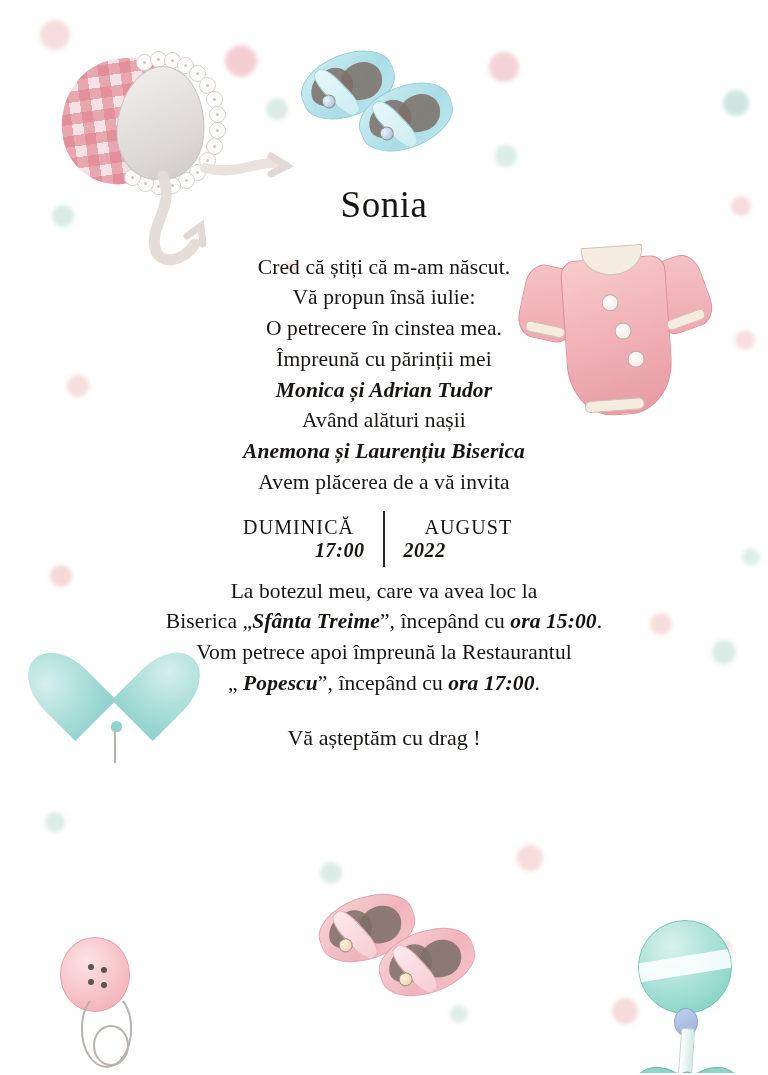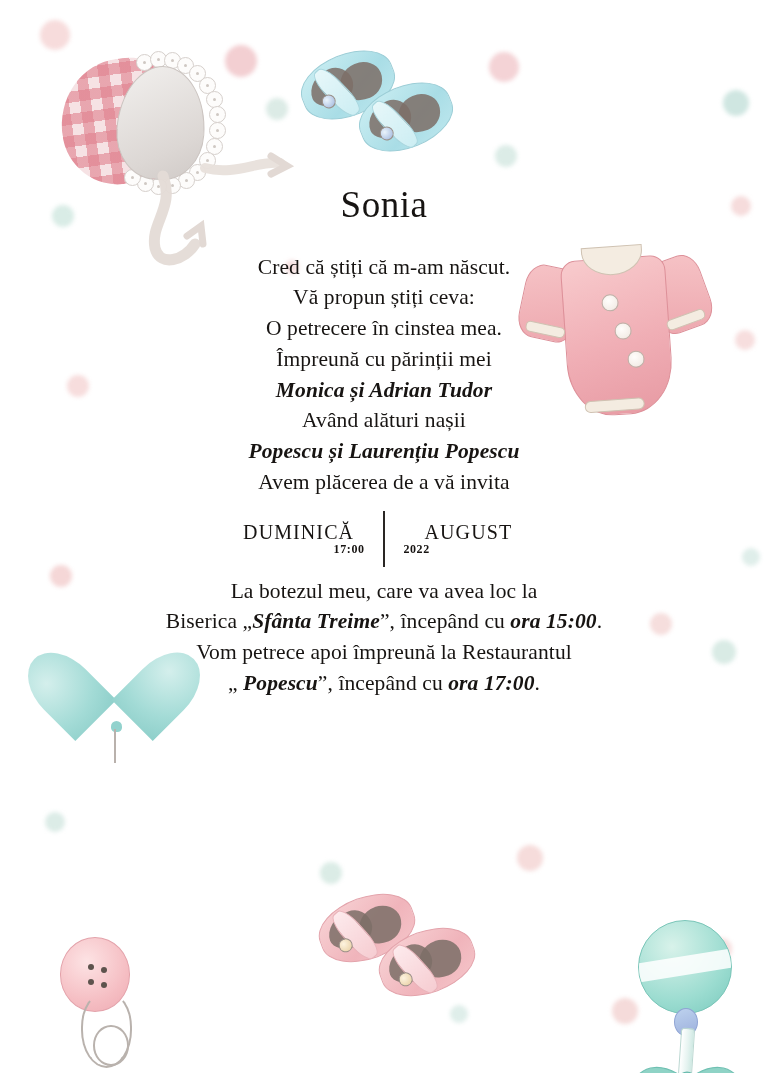--- a/index.html
+++ b/index.html
@@ -47,22 +47,23 @@
   }
   .date-side{
     width:150px;
     line-height:1.12;
   }
   .date-side .big{
     font-size:20px;letter-spacing:1.1px;
     display:block;
   }
   .date-side .small{
-    font-size:12px;font-weight:bold;letter-spacing:.6px;
+    font-size:20px;font-weight:bold;letter-spacing:.6px;
     display:block;
+    font-style:italic;
   }
   .date-left{text-align:right;padding-right:18px;}
   .date-left .big{text-align:center;padding-left:18px;}
   .date-right{text-align:left;padding-left:18px;}
   .date-right .big{text-align:center;padding-right:20px;}
   .rule{
     width:1.4px;height:56px;background:#2a2624;
   }
   .date-num{
     width:104px;text-align:center;
@@ -380,27 +381,27 @@
       <div class="strap" style="background:linear-gradient(180deg,#fdeaec,#f6cdd2);border:1px solid #e8b3ba;"></div>
       <div class="sbtn" style="left:16%;top:54%;background:radial-gradient(circle at 38% 34%,#fdf3e0,#e7cd9e);"></div>
     </div>
   </div>
 
   <div class="text-col" data-name="invitation-text">
 
     <div class="baby-name" data-name="baby-name">Sonia</div>
 
     <div class="verse-line" data-name="verse-line-1">Cred că știți că m-am născut.</div>
-    <div class="verse-line" data-name="verse-line-3">Vă propun știți ceva:</div>
+    <div class="verse-line" data-name="verse-line-3">Vă propun însă iulie:</div>
     <div class="verse-line" data-name="verse-line-4">O petrecere în cinstea mea.</div>
     <div class="verse-line" data-name="verse-line-5">Împreună cu părinții mei</div>
 
     <div class="verse-line bold" data-name="parents-names">Monica și Adrian Tudor</div>
     <div class="verse-line" data-name="godparents-intro">Având alături nașii</div>
-    <div class="verse-line bold" data-name="godparents-names">Popescu și Laurențiu Popescu</div>
+    <div class="verse-line bold" data-name="godparents-names">Anemona și Laurențiu Biserica</div>
     <div class="verse-line" data-name="invite-line">Avem plăcerea de a vă invita</div>
 
     <div class="date-row" data-name="event-date-block">
       <div class="date-side date-left" data-name="date-weekday-group">
         <span class="big" data-name="date-weekday">DUMINICĂ</span>
         <span class="small" data-name="date-time">17:00</span>
       </div>
       <div class="rule" data-name="date-divider-left"></div>
       <div class="rule" data-name="date-divider-right"></div>
       <div class="date-side date-right" data-name="date-month-group">
@@ -410,16 +411,17 @@
     </div>
 
     <div class="verse-line" data-name="details-line-1">La botezul meu, care va avea loc  la</div>
 
     <div class="verse-line" data-name="details-line-2"><span data-name="church-prefix">Biserica „</span><b data-name="church-name">Sfânta Treime</b><span data-name="church-mid">”, începând cu </span><b data-name="church-time">ora 15:00</b><span data-name="church-end">.</span></div>
 
     <div class="verse-line" data-name="details-line-3">Vom petrece apoi împreună la Restaurantul</div>
 
     <div class="verse-line" data-name="details-line-4"><span data-name="restaurant-prefix">„ </span><b data-name="restaurant-name">Popescu</b><span data-name="restaurant-mid">”, începând cu </span><b data-name="restaurant-time">ora 17:00</b><span data-name="restaurant-end">.</span></div>
 
+    <div class="closing" data-name="closing-line">Vă așteptăm cu drag !</div>
 
 
   </div>
 </div>
 
 </body></html>

